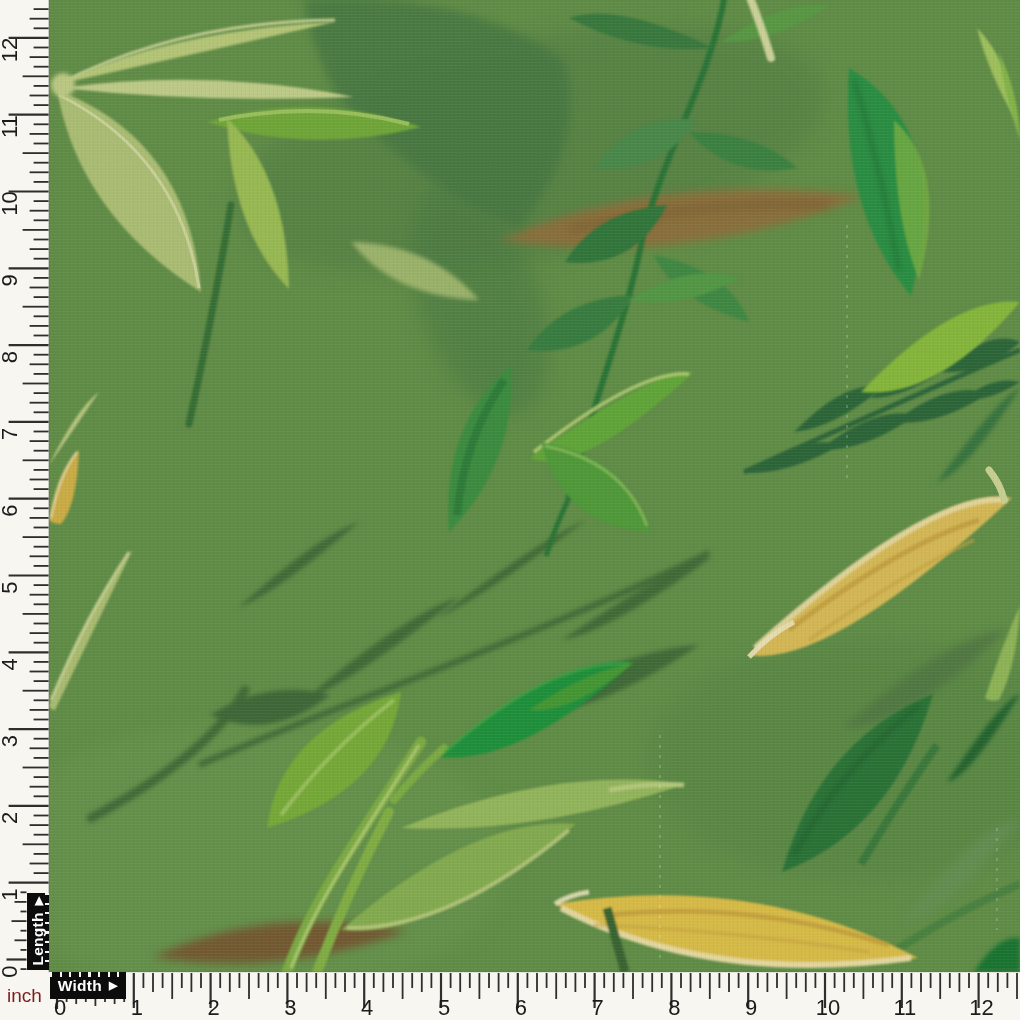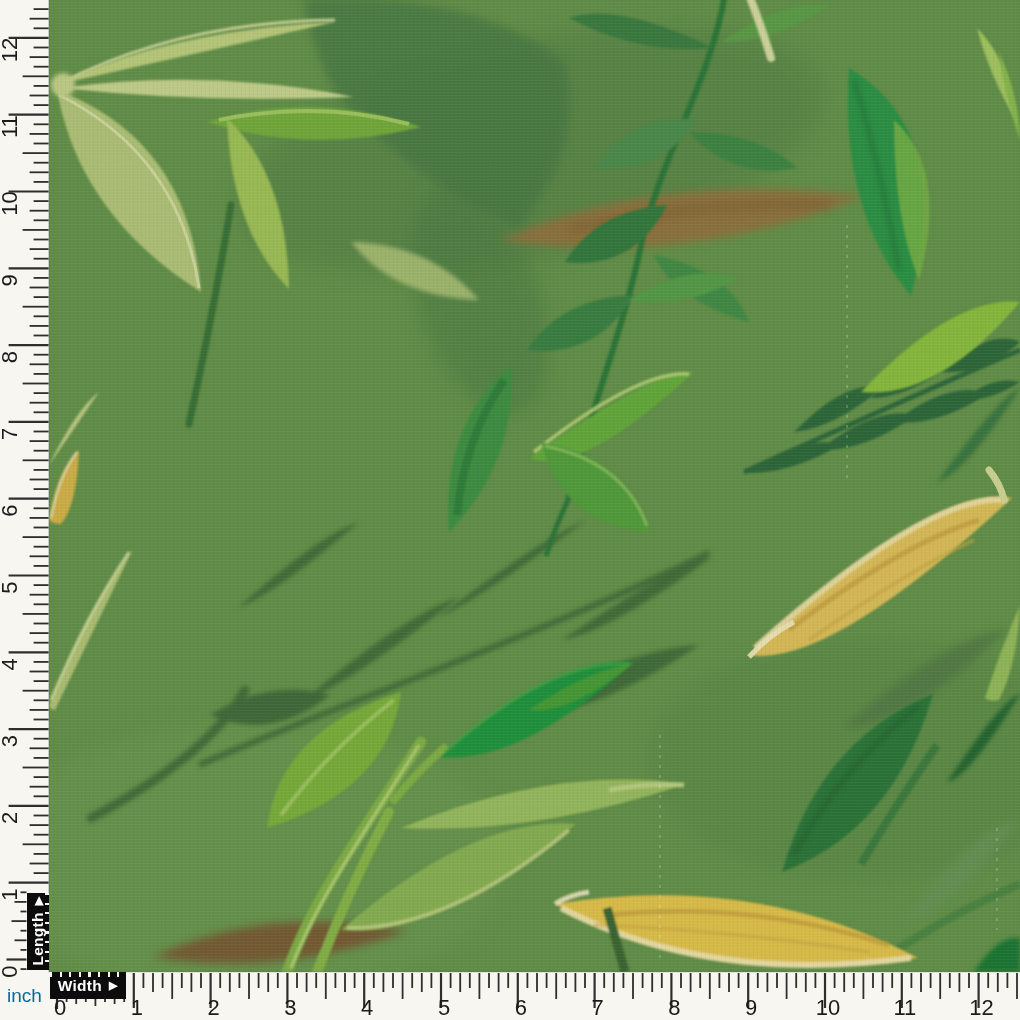--- a/index.html
+++ b/index.html
@@ -12,21 +12,21 @@
   #rulers{position:absolute;left:0;top:0;pointer-events:none;}
   .box{position:absolute;background:var(--box_bg,#0c0c0c);color:var(--box_text,#fff);display:flex;align-items:center;justify-content:center;font-weight:700;}
   .box .arr{font-size:11px;line-height:1;}
   .box-width{left:49.5px;top:972px;width:76.5px;height:27px;font-size:15.5px;gap:7px;letter-spacing:.3px;}
   .box-width::before{content:"";position:absolute;left:0;right:0;top:0;height:4.5px;
     background:repeating-linear-gradient(90deg,#f6f5ef 0 2.2px,rgba(0,0,0,0) 2.2px 9.6px);}
   .box-length{left:26.5px;top:893px;width:22.5px;height:76.5px;}
   .box-length::before{content:"";position:absolute;top:0;bottom:0;right:0;width:4.5px;
     background:repeating-linear-gradient(180deg,#f6f5ef 0 2.2px,rgba(0,0,0,0) 2.2px 9.6px);}
   .box-length .rot{transform:rotate(-90deg);display:flex;align-items:center;gap:7px;white-space:nowrap;font-size:15.5px;letter-spacing:.3px;}
-  .corner{position:absolute;left:0;top:972px;width:49px;height:48px;display:flex;align-items:center;padding-left:7px;box-sizing:border-box;font-size:19px;color:#0369a1;}
+  .corner{position:absolute;left:0;top:972px;width:49px;height:48px;display:flex;align-items:center;padding-left:7px;box-sizing:border-box;font-size:19px;color:#7f1d1d;}
 </style>
 </head>
 <body>
 
 <div class="stage">
 
   <div class="fabric">
     <svg width="971" height="972" viewBox="0 0 971 972">
       <defs>
         <filter id="b1" x="-30%" y="-30%" width="160%" height="160%">

